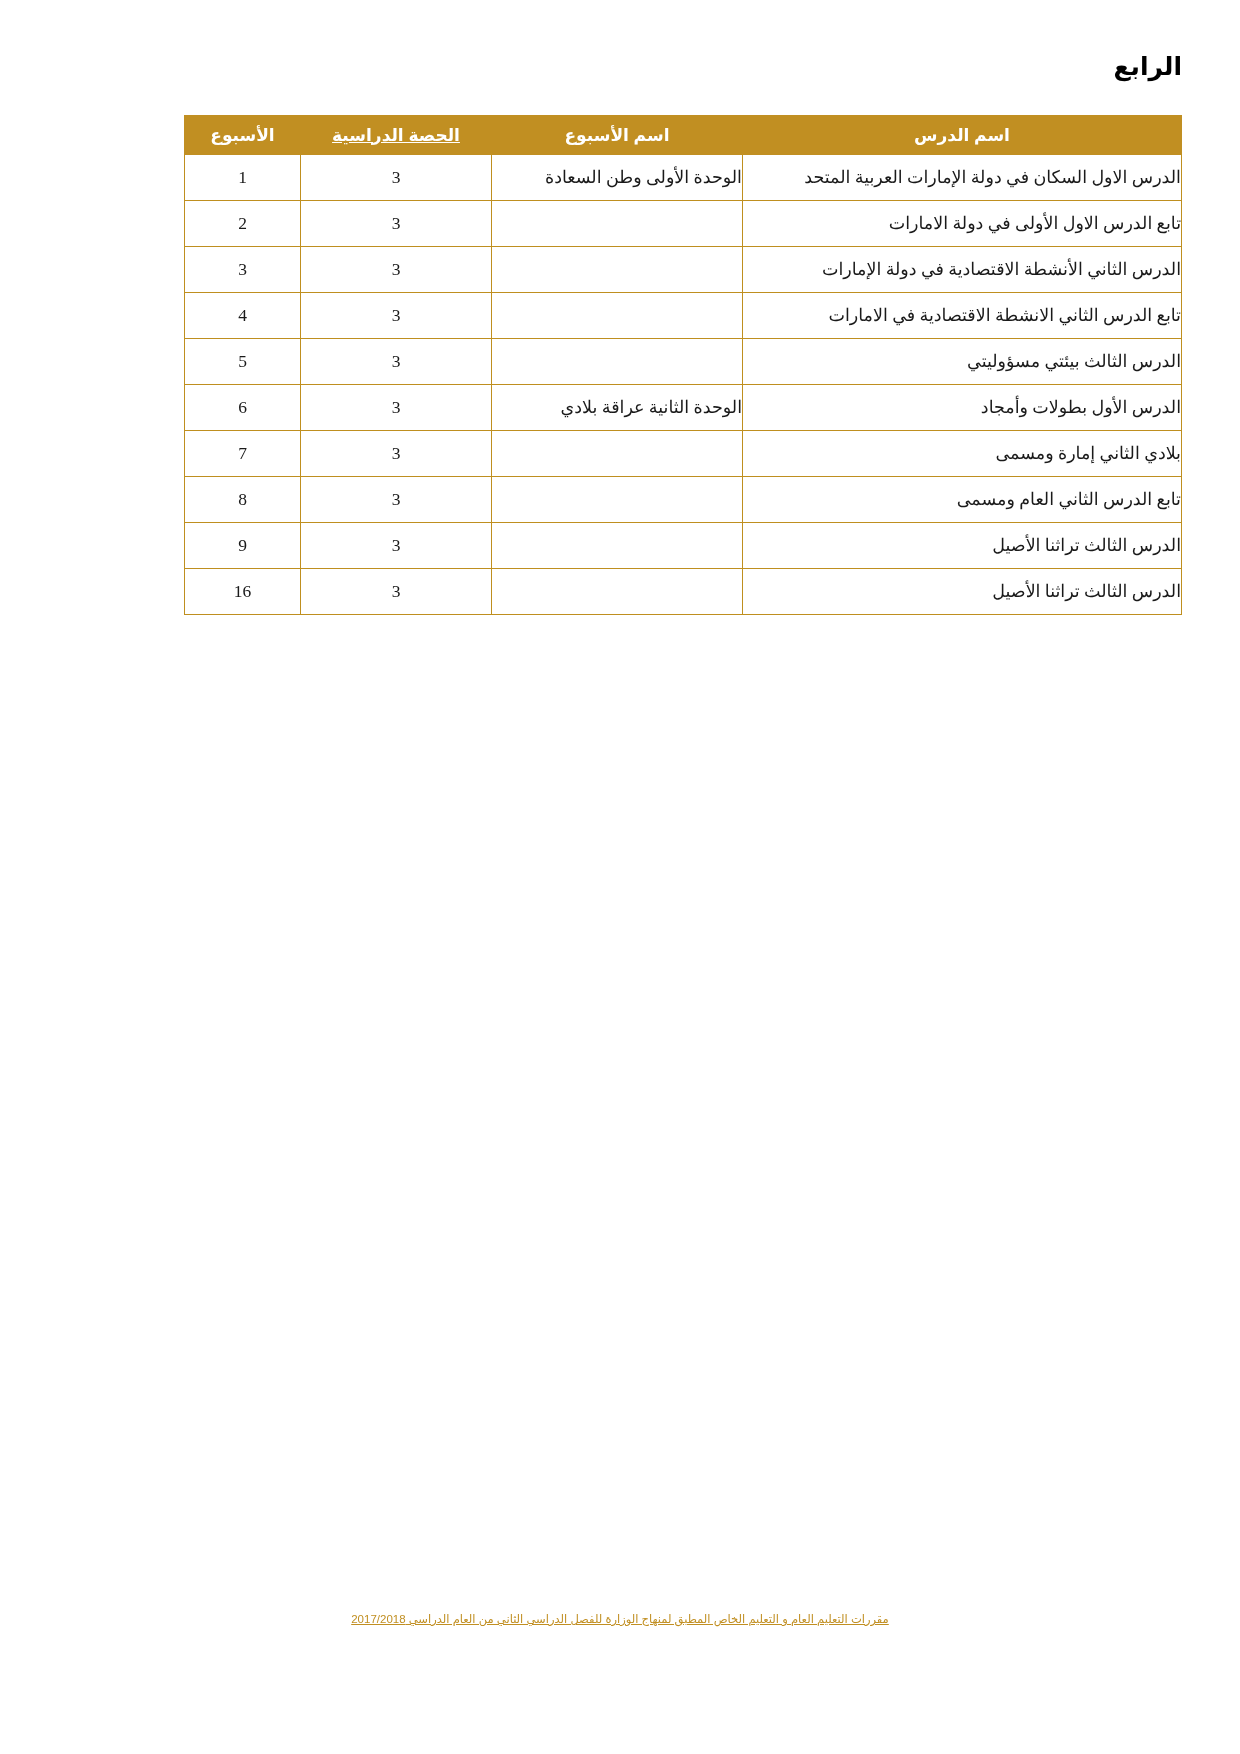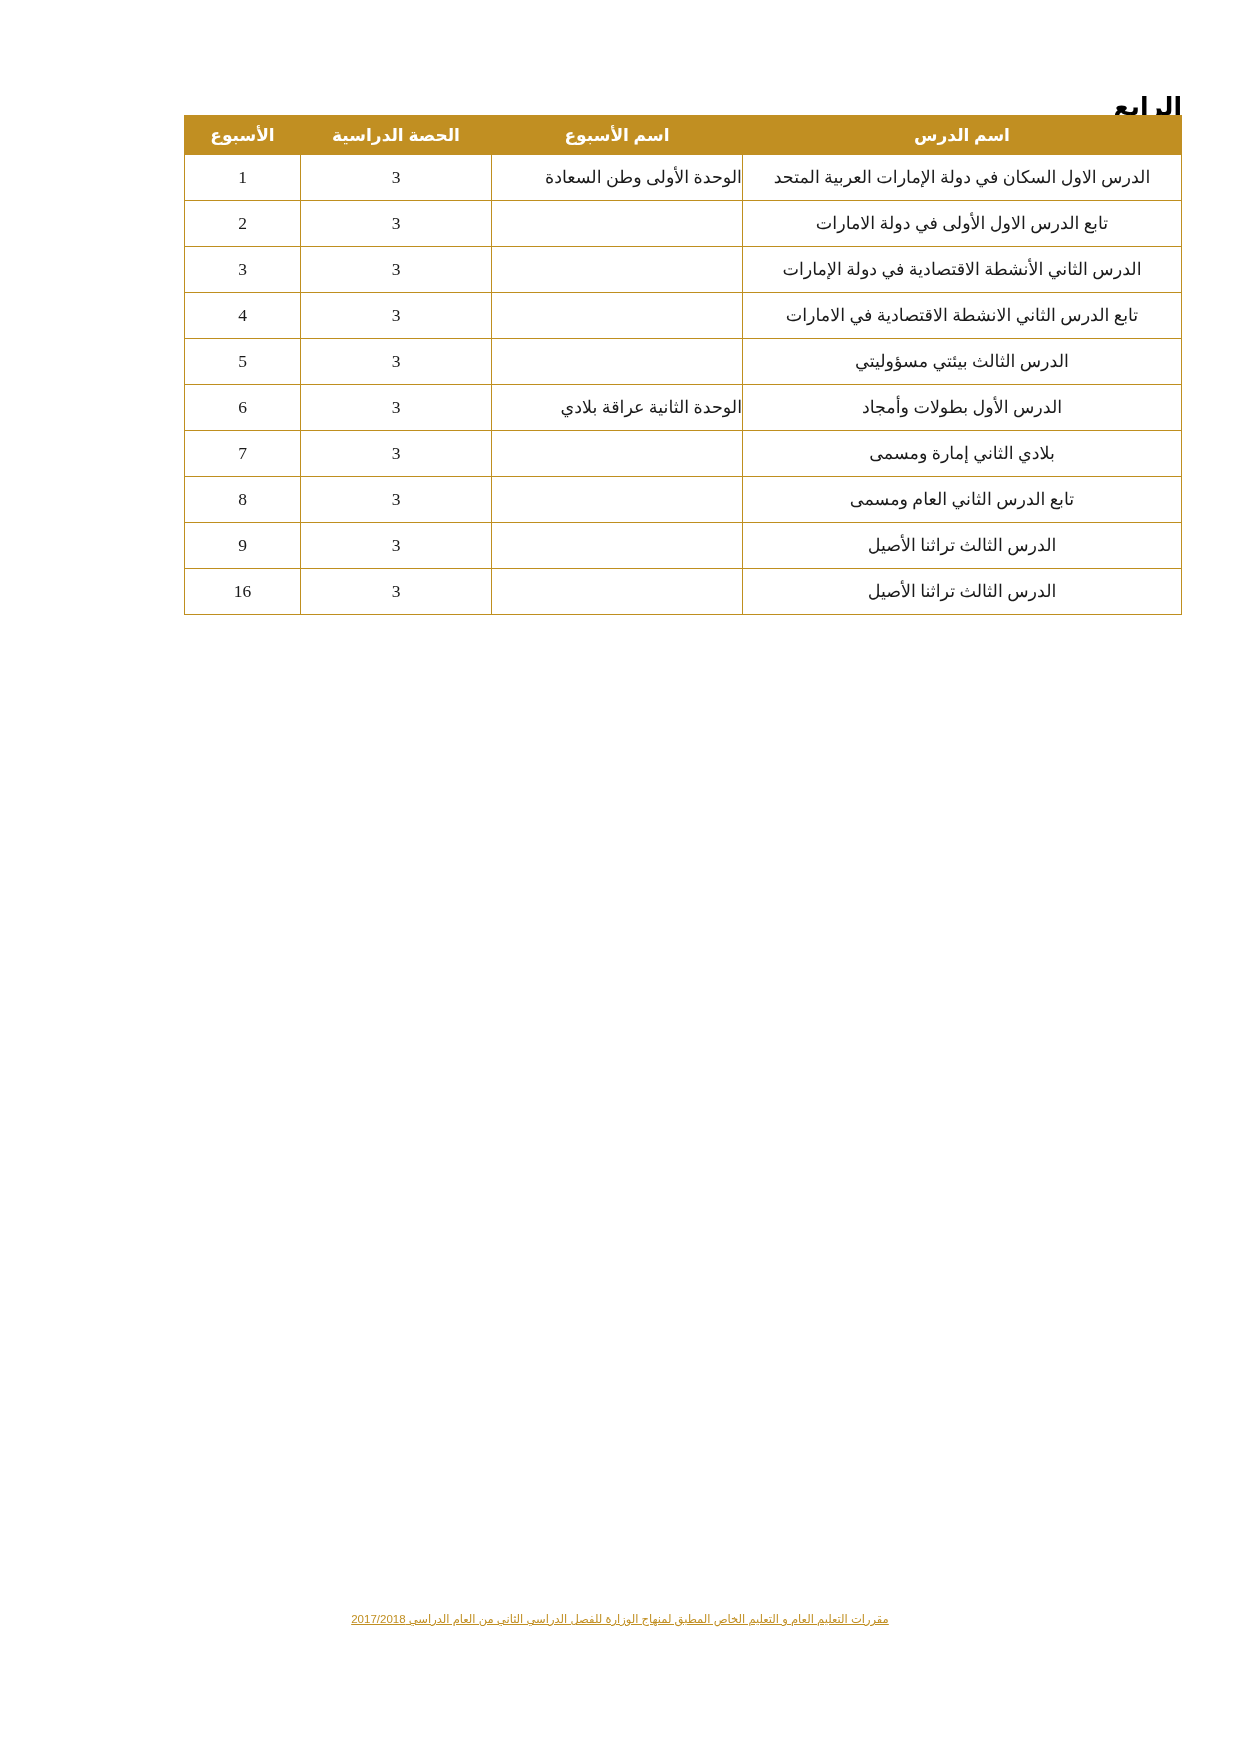--- a/index.html
+++ b/index.html
@@ -23,21 +23,20 @@
   }
   .page-title {
     position: absolute;
     top: 52px;
     right: 58px;
     font-family: "Liberation Sans", "DejaVu Sans", sans-serif;
     font-weight: bold;
     font-size: 25px;
     color: #000000;
     letter-spacing: 0px;
-    margin-top: 40px;
   }
   table.schedule {
     position: absolute;
     top: 115px;
     right: 58px;
     width: 993px;
     border-collapse: collapse;
     table-layout: fixed;
     direction: rtl;
   }
@@ -53,21 +52,21 @@
     color: #ffffff;
     font-family: "Liberation Sans", "DejaVu Sans", sans-serif;
     font-weight: bold;
     font-size: 17px;
     height: 38px;
     text-align: center;
     border: 1px solid #c18f22;
     margin-top: 36px;
   }
   .col-week { width: 115px; }
-  .col-period { width: 190px; }
+  .col-period { width: 190px; text-decoration: underline; }
   .col-unit { width: 250px; }
   .col-lesson { width: 438px; }
 
   table.schedule tbody td {
     height: 45px;
     font-size: 17.5px;
   }
   td.week, td.period {
     text-align: center;
     font-family: "Liberation Serif", "DejaVu Serif", serif;
@@ -76,21 +75,21 @@
   }
   td.unit {
     text-align: right;
     padding-right: 14px;
     font-family: "Liberation Serif", "DejaVu Serif", serif;
     font-size: 17.5px;
     vertical-align: top;
     padding-top: 10px;
   }
   td.lesson {
-    text-align: center;
+    text-align: right;
     padding-left: 10px;
     font-family: "Liberation Serif", "DejaVu Serif", serif;
     font-size: 17.5px;
     white-space: nowrap;
   }
   .footer-note {
     position: absolute;
     bottom: 128px;
     left: 0;
     width: 1240px;

